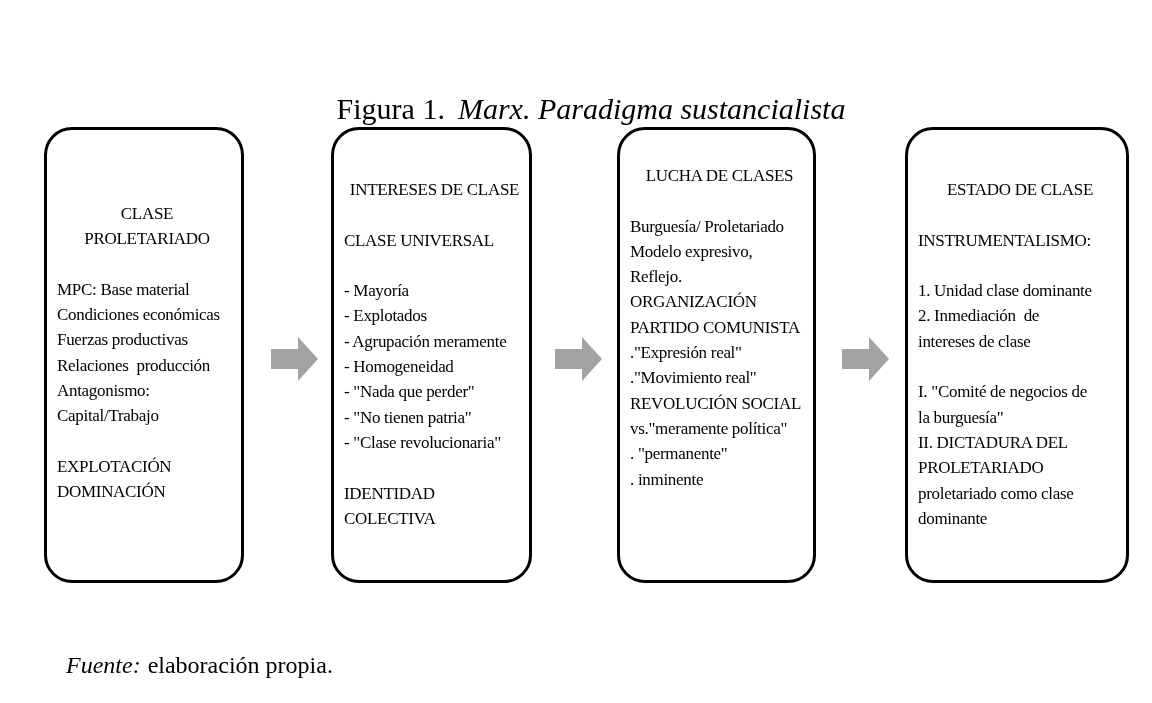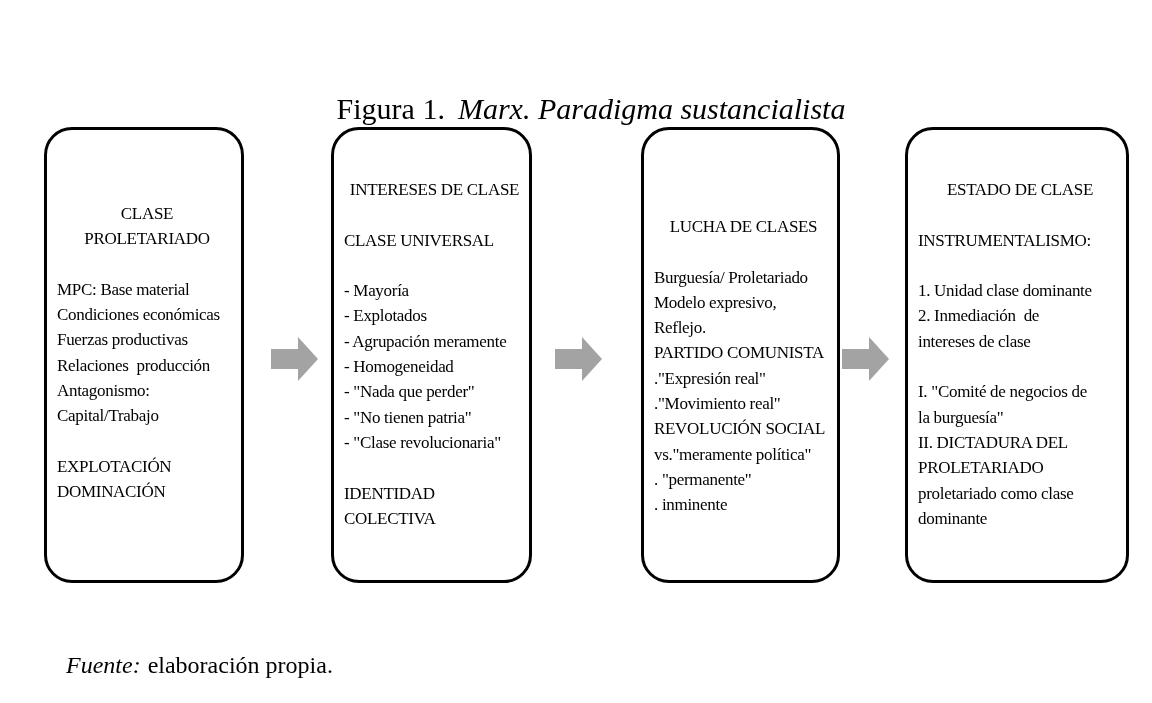--- a/index.html
+++ b/index.html
@@ -33,21 +33,21 @@
     width: 200px;
     box-sizing: border-box;
     border: 3px solid var(--border, #000000);
     border-radius: 28px;
     background: #ffffff;
     padding-left: 10px;
     padding-right: 4px;
   }
   .b1 { left: 44px;  padding-top: 71px; }
   .b2 { left: 331px; padding-top: 47px; width: 201px; }
-  .b3 { left: 617px; padding-top: 84px; width: 199px; margin-left: 24px; }
+  .b3 { left: 617px; padding-top: 33px; width: 199px; }
   .b4 { left: 905px; padding-top: 47px; width: 224px; }
   .line {
     height: 25.3px;
     line-height: 25.3px;
     font-size: 17px;
     letter-spacing: -0.3px;
     white-space: pre;
     text-align: left;
   }
   .line.center { text-align: center; }
@@ -109,20 +109,21 @@
       </div>
       <div class="arrow a2"><svg width="48" height="46" viewBox="0 0 48 46">
           <polygon points="0,13 27,13 27,1 47,23 27,45 27,33 0,33" fill="#a3a3a3"></polygon>
         </svg></div>
       <div class="box b3">
         <div class="line center">LUCHA DE CLASES</div>
         <div class="line"></div>
         <div class="line">Burguesía/ Proletariado</div>
         <div class="line">Modelo expresivo,</div>
         <div class="line">Reflejo.</div>
+        <div class="line">ORGANIZACIÓN</div>
         <div class="line">PARTIDO COMUNISTA</div>
         <div class="line">."Expresión real"</div>
         <div class="line">."Movimiento real"</div>
         <div class="line">REVOLUCIÓN SOCIAL</div>
         <div class="line">vs."meramente política"</div>
         <div class="line">. "permanente"</div>
         <div class="line">. inminente</div>
       </div>
       <div class="arrow a3"><svg width="48" height="46" viewBox="0 0 48 46">
           <polygon points="0,13 27,13 27,1 47,23 27,45 27,33 0,33" fill="#a3a3a3"></polygon>

